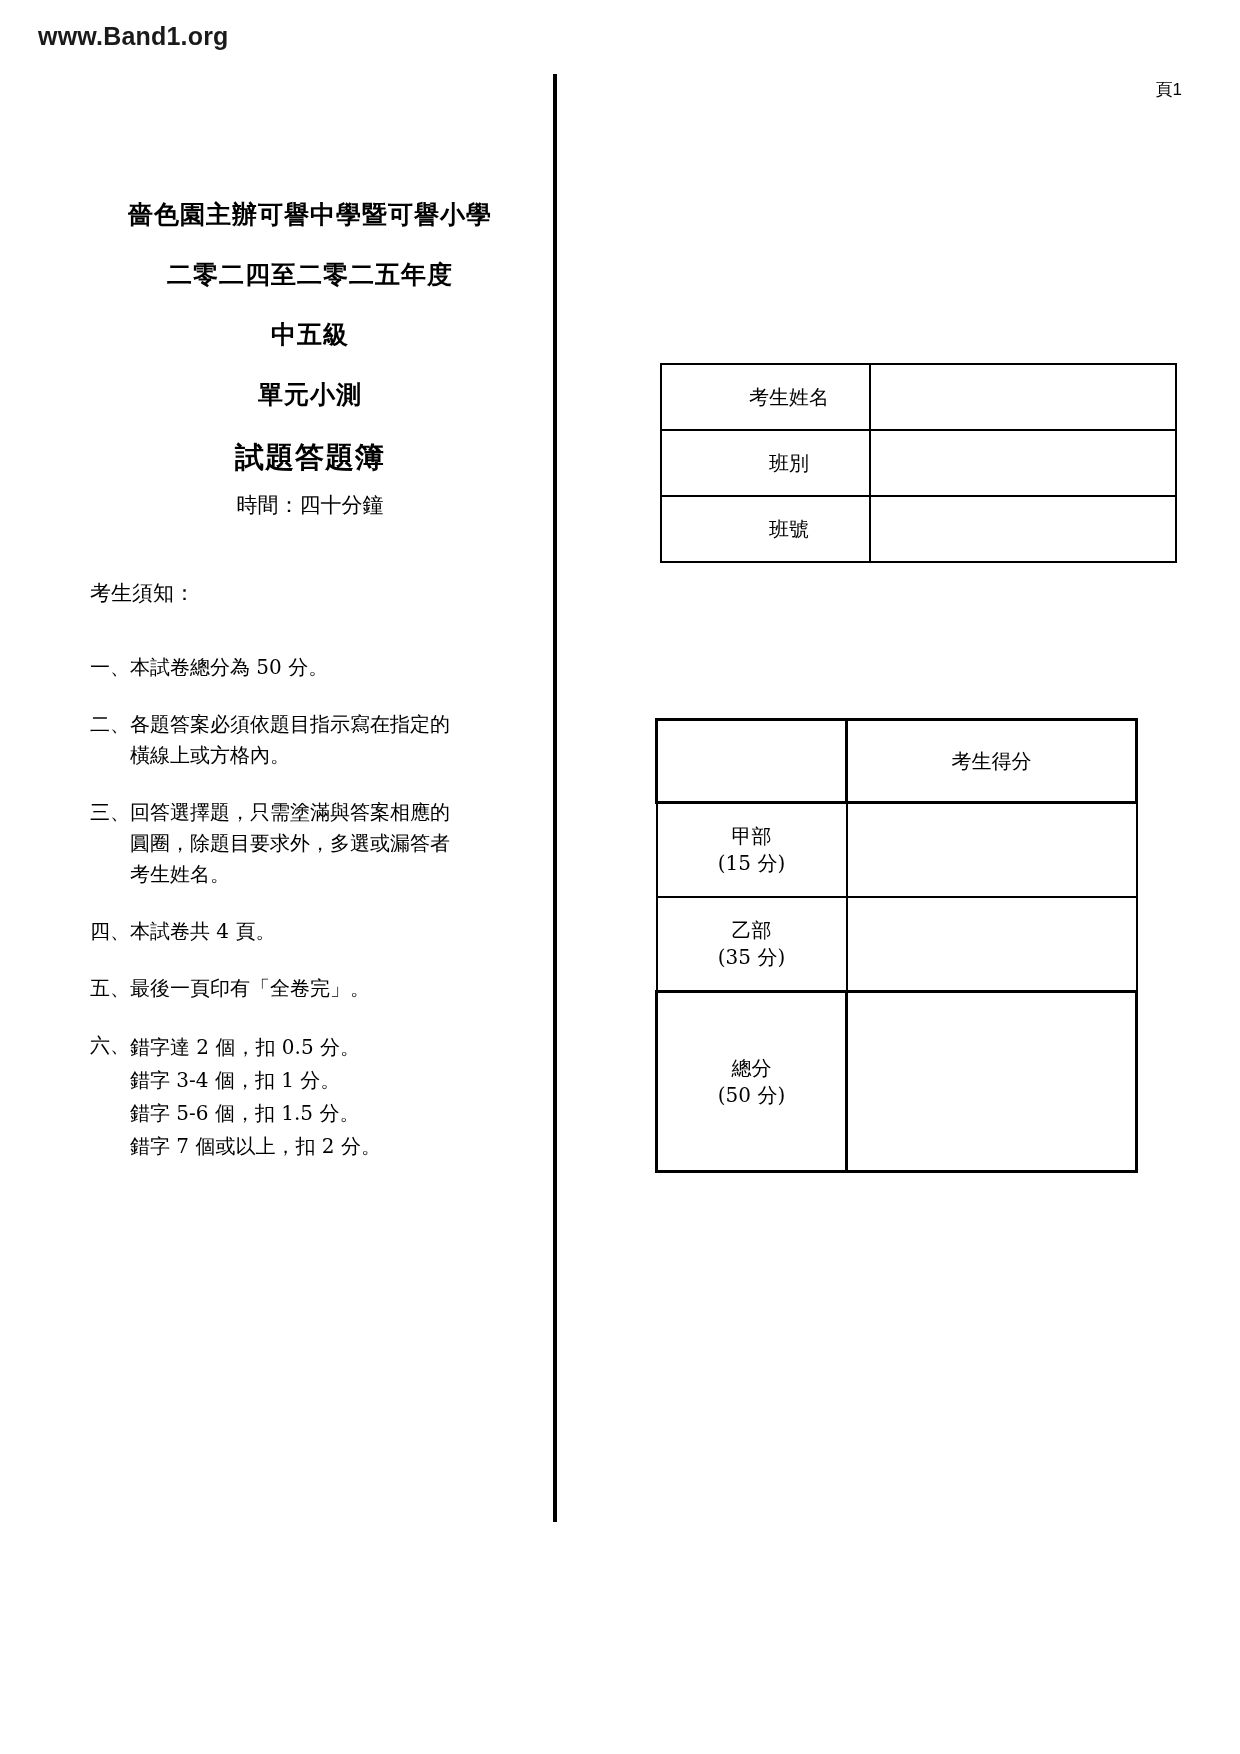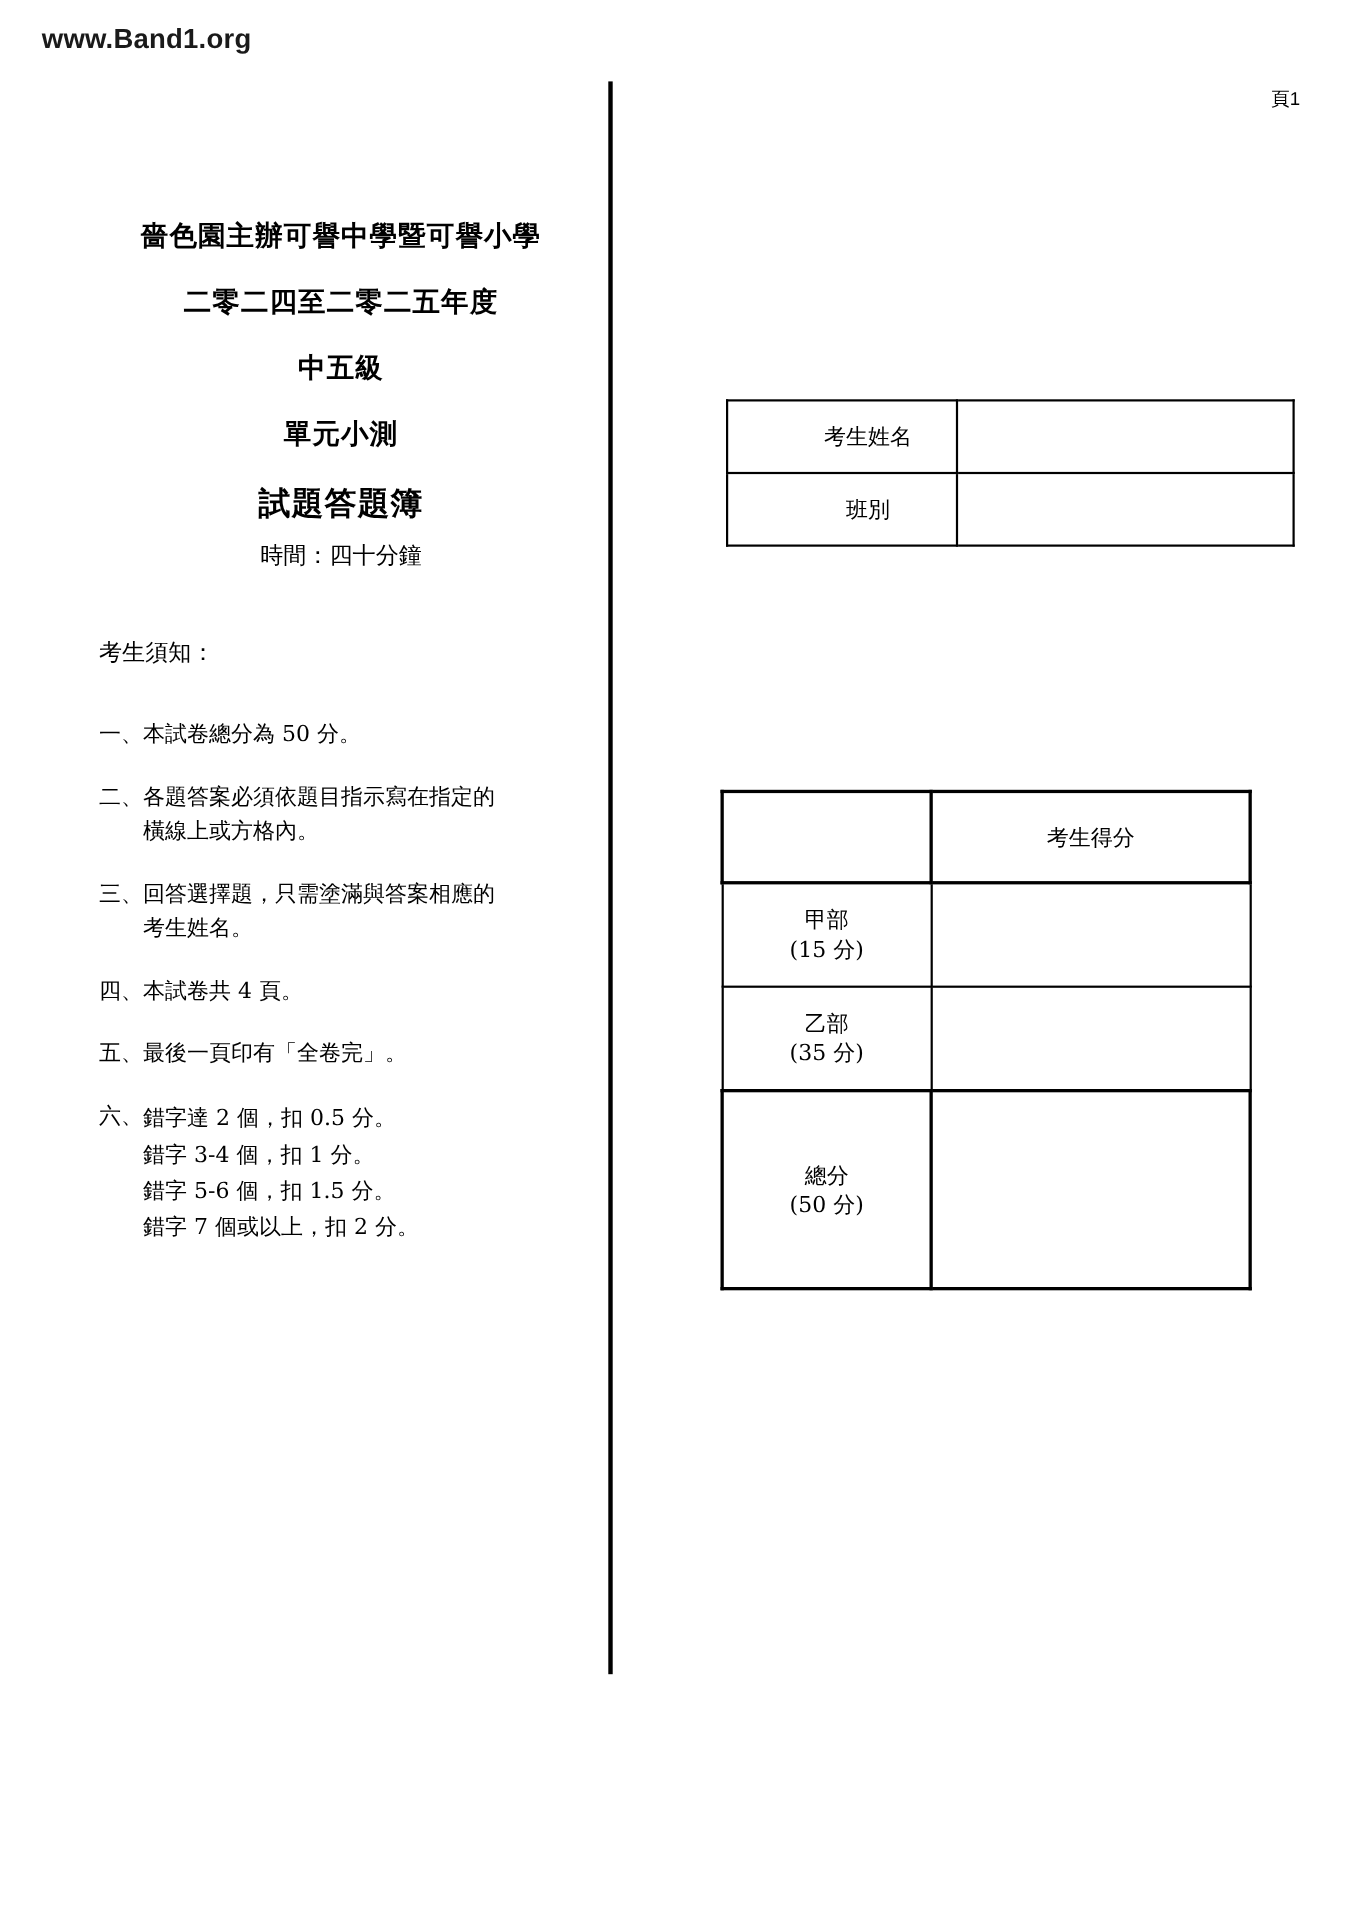--- a/index.html
+++ b/index.html
@@ -186,20 +186,21 @@
     <span class="note-text">
       <span class="sub-line">各題答案必須依題目指示寫在指定的</span>
       <span class="sub-line">橫線上或方格內。</span>
     </span>
   </div>
 
   <div class="note-item">
     <span class="note-num">三、</span>
     <span class="note-text">
       <span class="sub-line">回答選擇題，只需塗滿與答案相應的</span>
+      <span class="sub-line">圓圈，除題目要求外，多選或漏答者</span>
       <span class="sub-line">考生姓名。</span>
     </span>
   </div>
 
   <div class="note-item">
     <span class="note-num">四、</span>
     <span class="note-text">
       <span class="sub-line">本試卷共 4 頁。</span>
     </span>
   </div>
@@ -226,20 +227,24 @@
 <table class="info-table">
   <tbody>
       <tr>
     <td class="label">考生姓名</td>
     <td class="blank"></td>
   </tr>
   <tr>
     <td class="label">班別</td>
     <td class="blank"></td>
   </tr>
+  <tr>
+    <td class="label">班號</td>
+    <td class="blank"></td>
+  </tr>
 </tbody>
   </table>
 
 <table class="score-table">
   <tbody>
       <tr>
     <td class="head-left outer-thick"></td>
     <td class="head-right outer-thick">考生得分</td>
   </tr>
   <tr>

